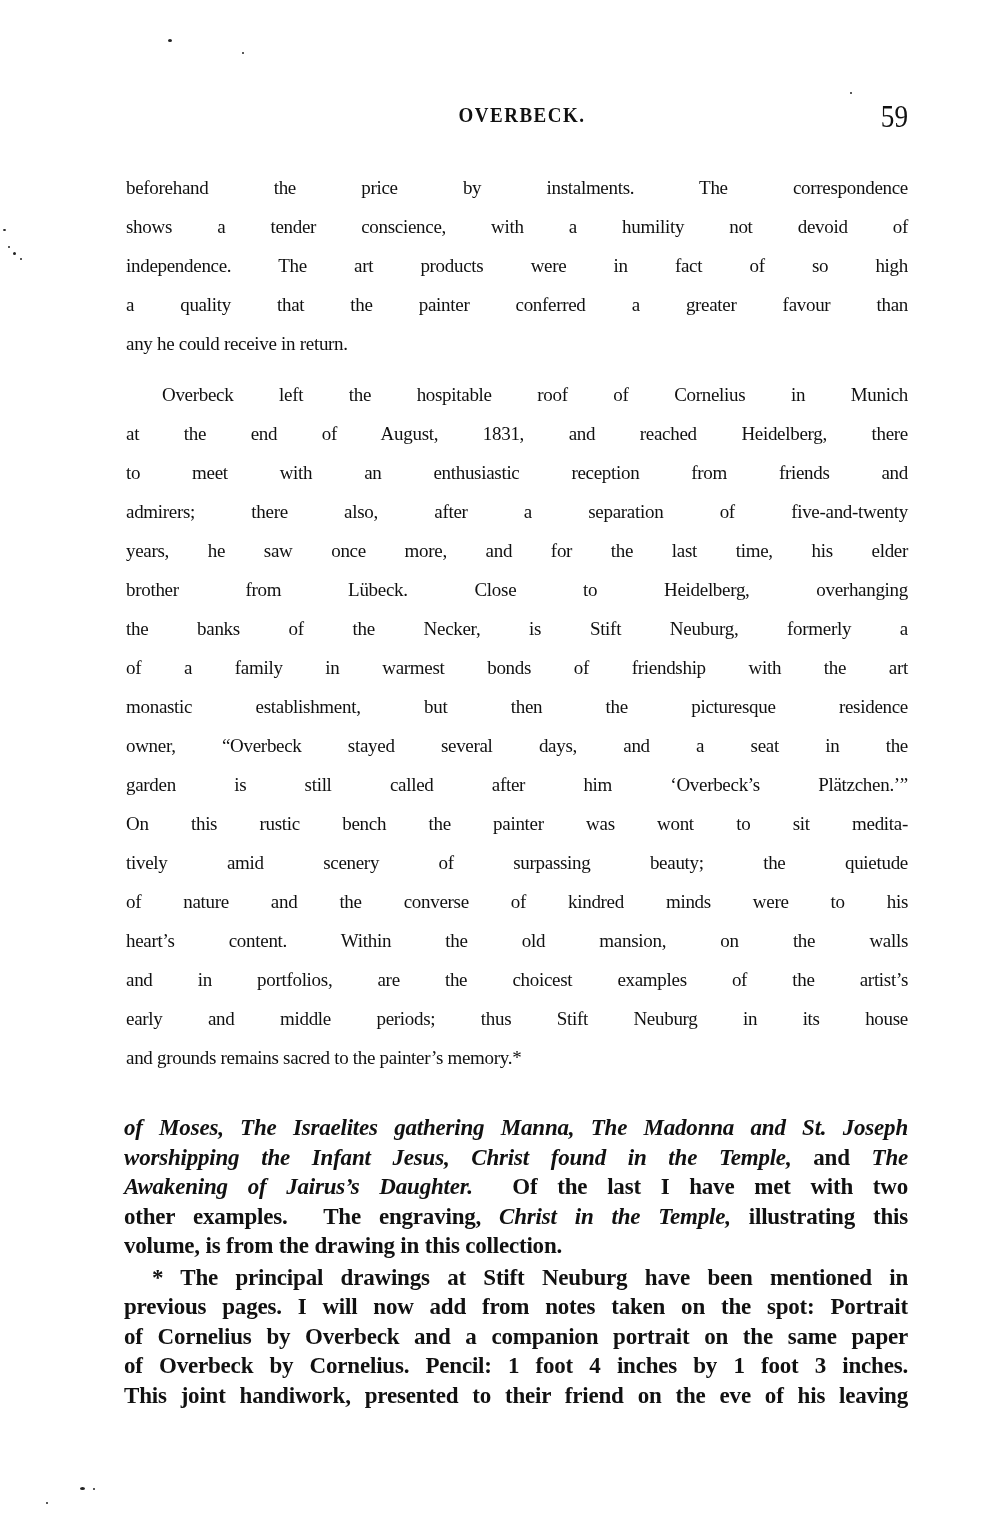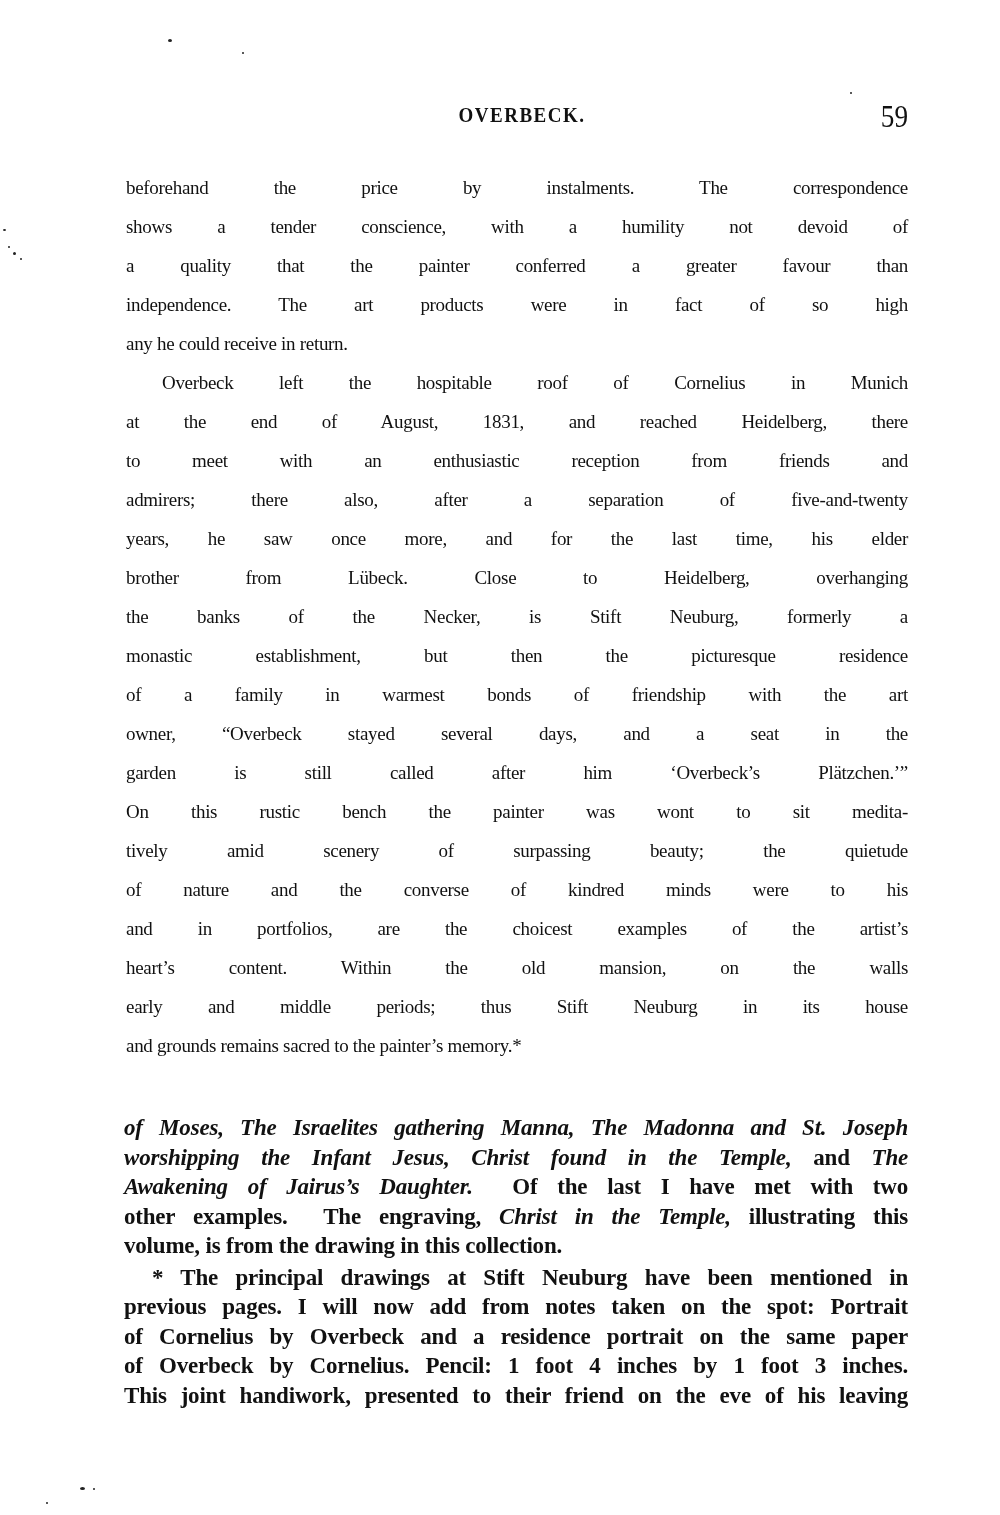--- a/index.html
+++ b/index.html
@@ -62,20 +62,21 @@
       text-align: justify;
       text-align-last: justify;
       letter-spacing: -0.3px;
     }
     .line.last {
       text-align: center;
       text-align-last: left;
     }
     .line.indent {
       padding-left: 36px;
+      margin-top: 12px;
     }
     .footnotes {
       position: absolute;
       top: 1113px;
       left: 124px;
       width: 784px;
     }
     .fn-line {
       display: block;
       height: 29.5px;
@@ -120,57 +121,57 @@
 
   <div class="running-head">
     <span class="running-title">OVERBECK.</span>
     <span class="page-number">59</span>
   </div>
 
   <div class="body-text">
     <div>
       <span class="line">beforehand the price by instalments.  The correspondence</span>
       <span class="line">shows a tender conscience, with a humility not devoid of</span>
+      <span class="line">independence.  The art products were in fact of so high</span>
       <span class="line">a quality that the painter conferred a greater favour than</span>
-      <span class="line">independence.  The art products were in fact of so high</span>
       <span class="line last">any he could receive in return.</span>
     </div>
     <div>
       <span class="line indent">Overbeck left the hospitable roof of Cornelius in Munich</span>
       <span class="line">at the end of August, 1831, and reached Heidelberg, there</span>
       <span class="line">to meet with an enthusiastic reception from friends and</span>
       <span class="line">admirers; there also, after a separation of five-and-twenty</span>
       <span class="line">years, he saw once more, and for the last time, his elder</span>
       <span class="line">brother from Lübeck.  Close to Heidelberg, overhanging</span>
       <span class="line">the banks of the Necker, is Stift Neuburg, formerly a</span>
+      <span class="line">of a family in warmest bonds of friendship with the art</span>
       <span class="line">monastic establishment, but then the picturesque residence</span>
-      <span class="line">of a family in warmest bonds of friendship with the art</span>
       <span class="line">owner, “Overbeck stayed several days, and a seat in the</span>
       <span class="line">garden is still called after him ‘Overbeck’s Plätzchen.’”</span>
       <span class="line">On this rustic bench the painter was wont to sit medita-</span>
       <span class="line">tively amid scenery of surpassing beauty; the quietude</span>
       <span class="line">of nature and the converse of kindred minds were to his</span>
+      <span class="line">heart’s content.  Within the old mansion, on the walls</span>
       <span class="line">and in portfolios, are the choicest examples of the artist’s</span>
-      <span class="line">heart’s content.  Within the old mansion, on the walls</span>
       <span class="line">early and middle periods; thus Stift Neuburg in its house</span>
       <span class="line last">and grounds remains sacred to the painter’s memory.*</span>
     </div>
   </div>
 
   <div class="footnotes">
     <div>
       <span class="fn-line"><i class="it">of Moses, The Israelites gathering Manna, The Madonna and St. Joseph</i></span>
       <span class="fn-line"><i class="it">worshipping the Infant Jesus, Christ found in the Temple,</i><span style="white-space:pre;"> and </span><i class="it">The</i></span>
       <span class="fn-line"><i class="it">Awakening of Jairus’s Daughter.</i><span style="white-space:pre;">  Of the last I have met with two</span></span>
       <span class="fn-line"><span style="white-space:pre;">other examples.  The engraving, </span><i class="it">Christ in the Temple,</i><span style="white-space:pre;font-family:Liberation Serif, serif;"> illustrating this</span></span>
       <span class="fn-line last"><span>volume, is from the drawing in this collection.</span></span>
     </div>
     <div class="fn-gap"></div>
     <div>
       <span class="fn-line indent">* The principal drawings at Stift Neuburg have been mentioned in</span>
       <span class="fn-line">previous pages.  I will now add from notes taken on the spot: Portrait</span>
-      <span class="fn-line">of Cornelius by Overbeck and a residence portrait on the same paper</span>
+      <span class="fn-line">of Cornelius by Overbeck and a companion portrait on the same paper</span>
       <span class="fn-line">of Overbeck by Cornelius.  Pencil: 1 foot 4 inches by 1 foot 3 inches.</span>
       <span class="fn-line">This joint handiwork, presented to their friend on the eve of his leaving</span>
     </div>
   </div>
 
 </div>
 
 </body></html>

